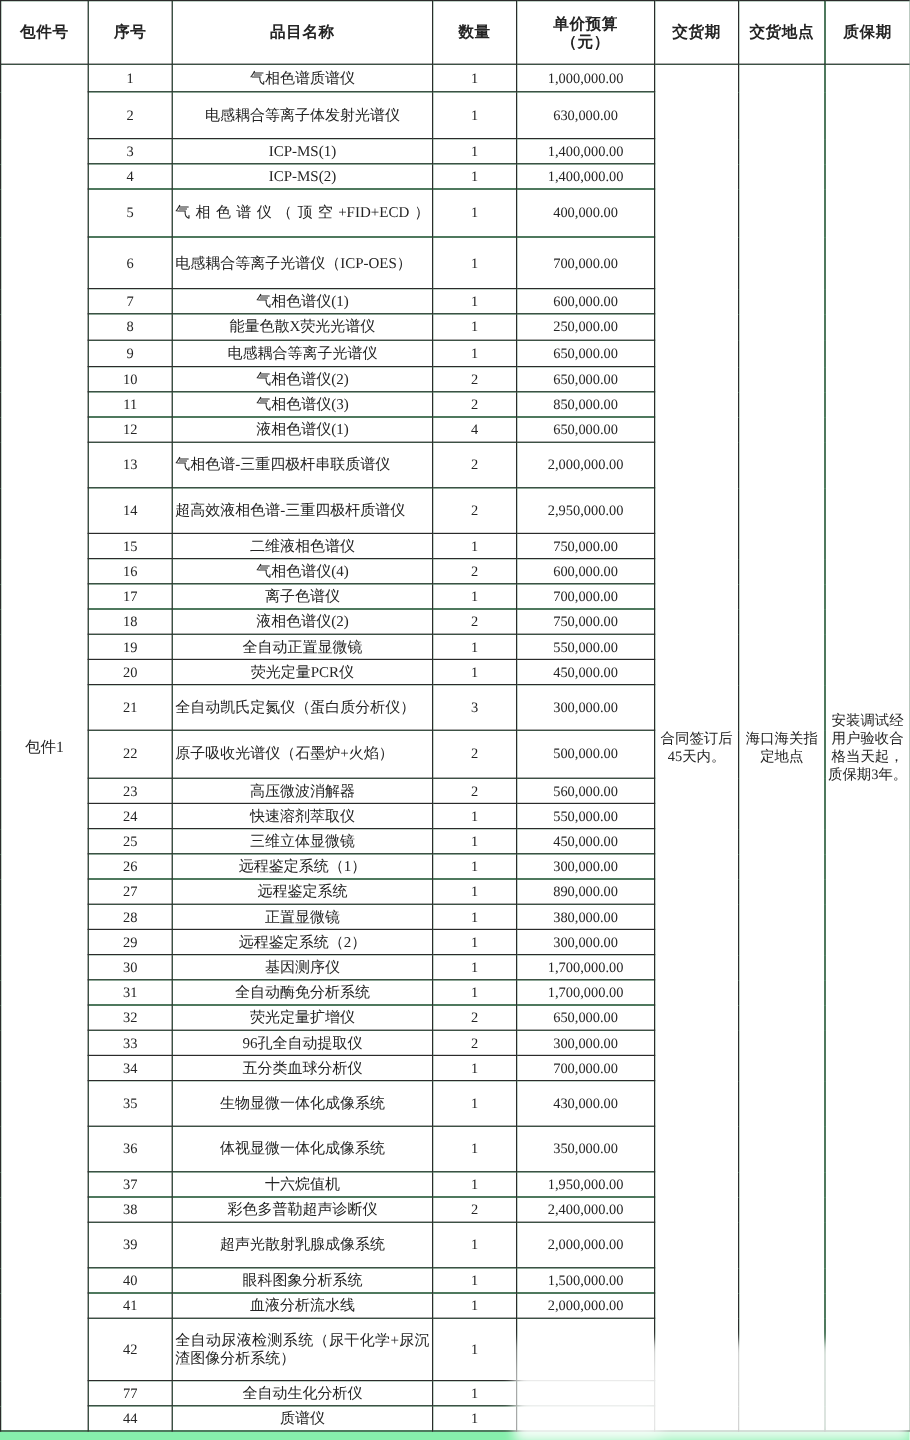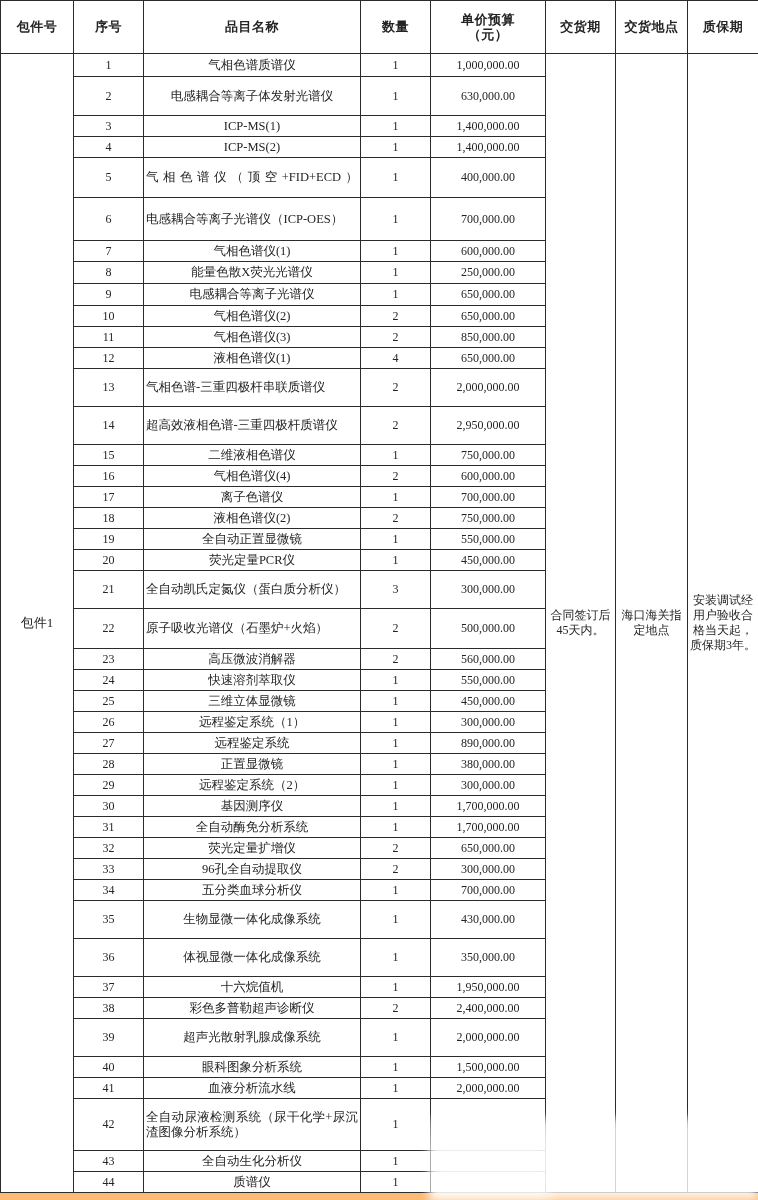--- a/index.html
+++ b/index.html
@@ -13,21 +13,21 @@
     height: 1200px;
     overflow: hidden;
     font-family: "Liberation Serif", "DejaVu Serif", serif;
     color: #1a1a1a;
     position: relative;
   }
   #sheet {
     width: 758px;
     height: 1200px;
     position: relative;
-    background: #fdba74;
+    background: #86efac;
   }
   table.bid-table {
     width: 758px;
     border-collapse: collapse;
     table-layout: fixed;
     font-size: 11.5px;
     line-height: 1.18;
   }
   table.bid-table td, table.bid-table th {
     border: 1px solid #2b2b2b;
@@ -410,21 +410,21 @@
           <td class="qty">1</td>
           <td class="price">2,000,000.00</td>
         </tr>
         <tr style="height: 52px;">
           <td class="seq">42</td>
           <td class="name justify-first">全自动尿液检测系统（尿干化学+尿沉渣图像分析系统）</td>
           <td class="qty">1</td>
           <td class="price"></td>
         </tr>
         <tr style="height: 21px;">
-          <td class="seq">43</td>
+          <td class="seq">77</td>
           <td class="name">全自动生化分析仪</td>
           <td class="qty">1</td>
           <td class="price"></td>
         </tr>
         <tr style="height: 21px;">
           <td class="seq">44</td>
           <td class="name">质谱仪</td>
           <td class="qty">1</td>
           <td class="price"></td>
         </tr>

